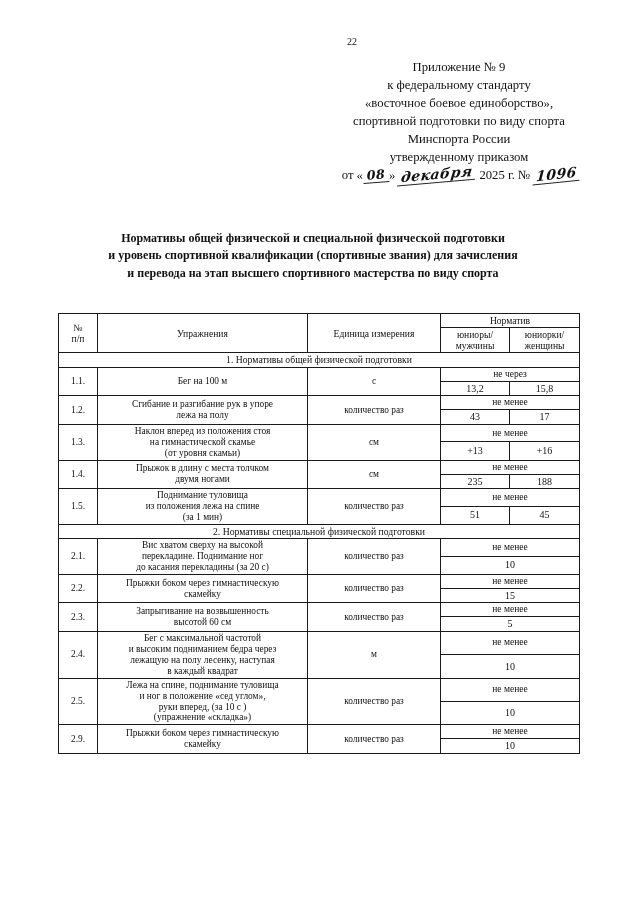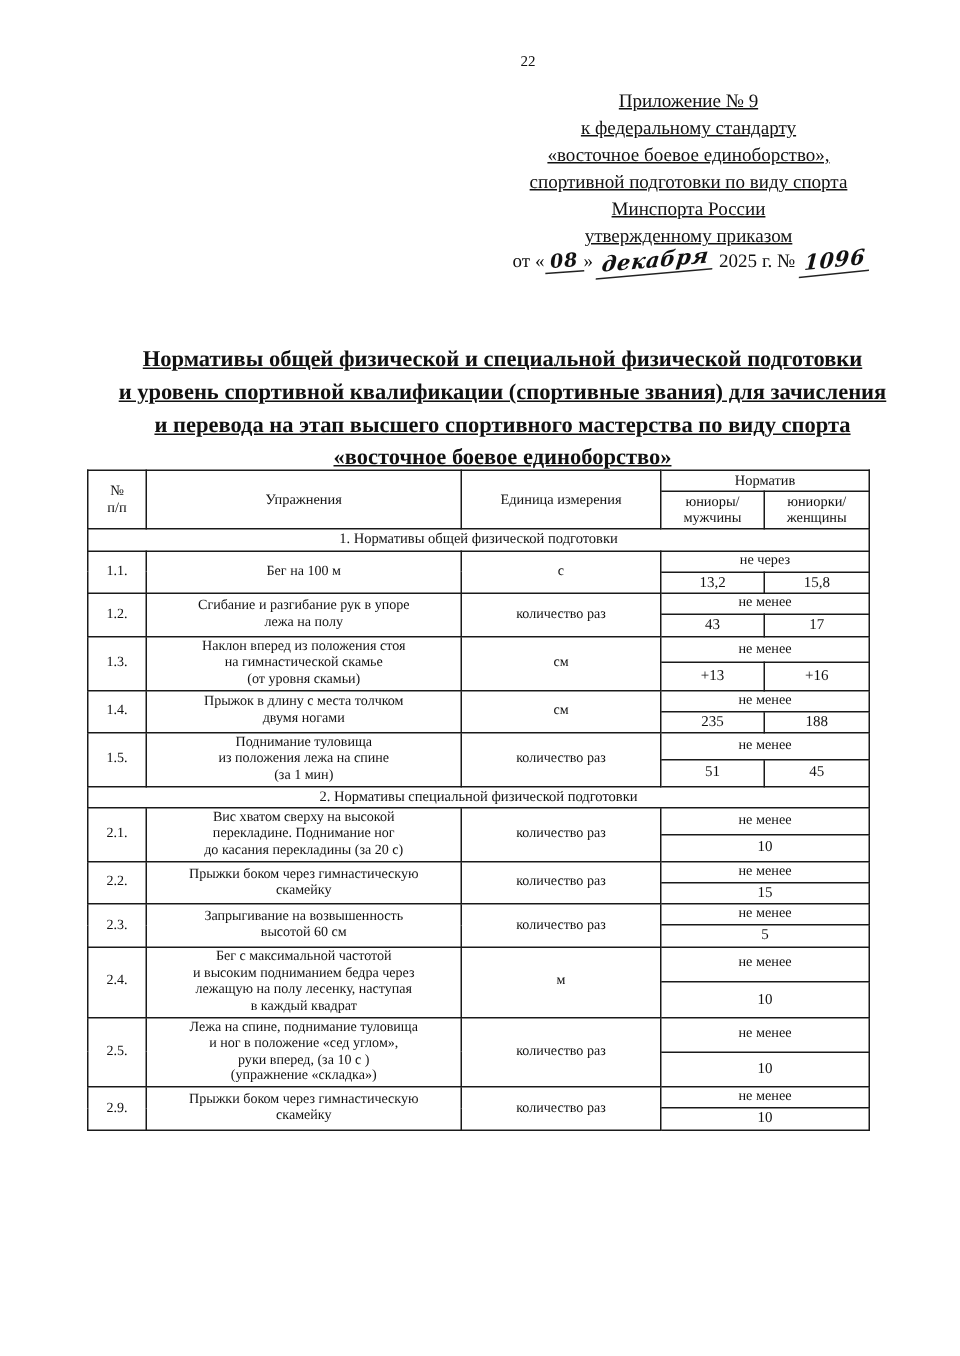--- a/index.html
+++ b/index.html
@@ -33,21 +33,20 @@
 
   
   .approval{
     position:absolute;
     top:58px;
     left:330px;
     width:258px;
     text-align:center;
     font-size:12.7px;
     line-height:1.42;
-    text-decoration:underline;
   }
   .approval div{white-space:nowrap;}
 
   .order-line{
     position:absolute;
     top:166px;
     left:330px;
     width:262px;
     font-size:12.7px;
     text-align:center;
@@ -68,27 +67,26 @@
     transform:rotate(-5deg) skewX(-12deg);
     font-size:14px;
   }
   .hand.day{min-width:20px;}
   .hand.num{min-width:38px;transform:rotate(-6deg) skewX(-10deg);font-size:14px;}
 
   
   .doc-title{
     position:absolute;
     top:230px;
-    left:74px;
+    left:52px;
     width:522px;
     text-align:center;
     font-weight:700;
-    font-size:15px;
+    font-size:12px;
     line-height:1.45;
-    text-decoration:underline;
   }
   .doc-title div{white-space:nowrap;}
 
   
   table.norms{
     position:absolute;
     top:313px;
     left:58px;
     width:521px;
     border-collapse:collapse;
@@ -141,21 +139,20 @@
     <span>от «</span><span class="hand day">08</span><span>»</span>
     <span class="hand month">декабря</span>
     <span>2025 г. №</span>
     <span class="hand num">1096</span>
   </div>
 
   <div class="doc-title">
     <div>Нормативы общей физической и специальной физической подготовки</div>
     <div>и уровень спортивной квалификации (спортивные звания) для зачисления</div>
     <div>и перевода на этап высшего спортивного мастерства по виду спорта</div>
-    <div>«восточное боевое единоборство»</div>
   </div>
 
   <table class="norms">
     <colgroup>
       <col class="c-no">
         <col class="c-ex">
         <col class="c-unit">
         <col class="c-m">
         <col class="c-f">
     </colgroup>

